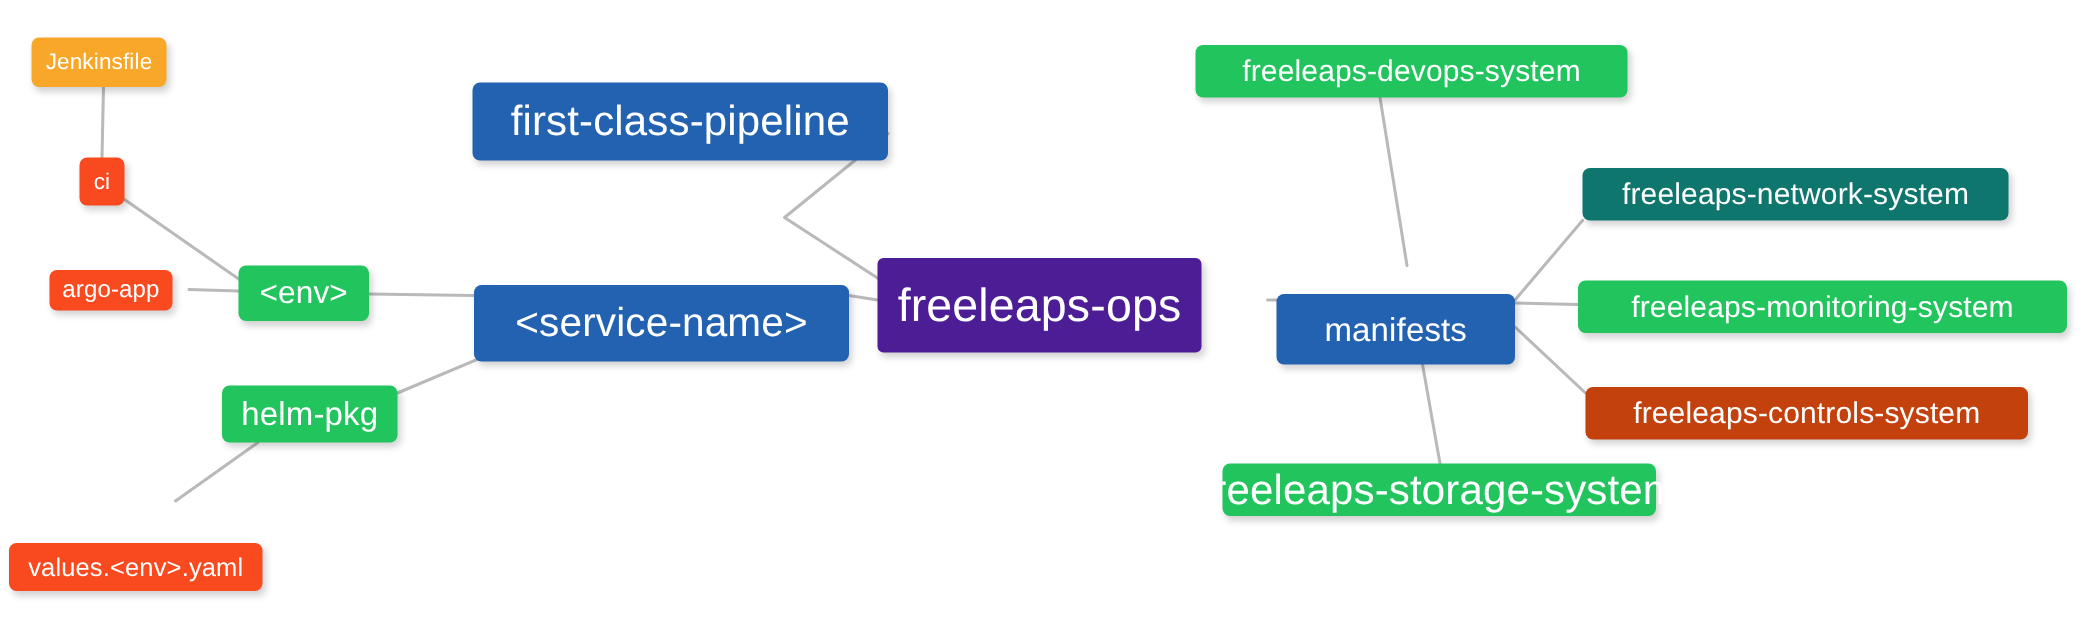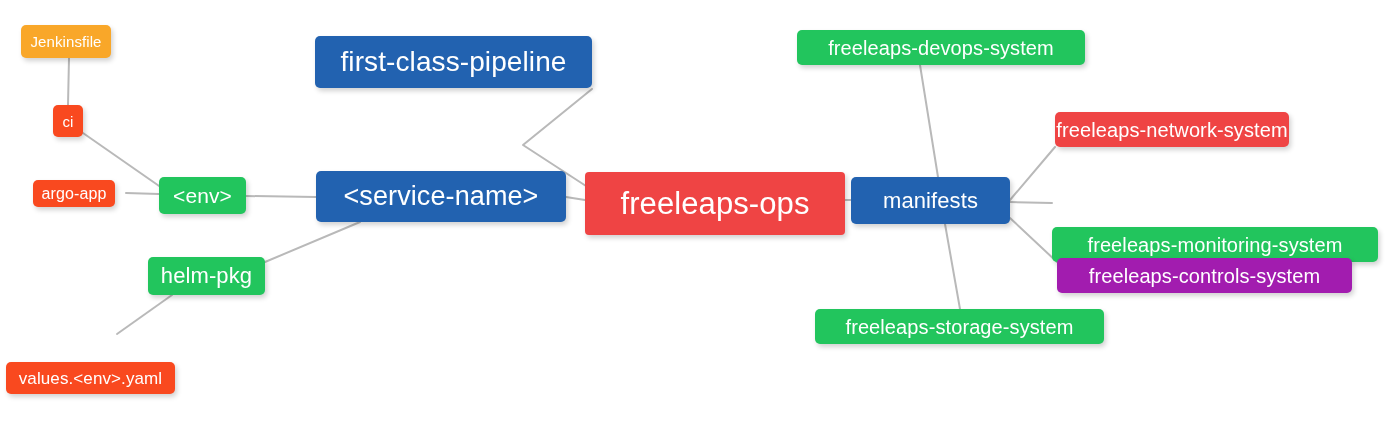--- a/index.html
+++ b/index.html
@@ -40,20 +40,21 @@
     line-height: 1;
     user-select: none;
   }
   .node.lvl-root {
     background: #3b3734;
     font-size: 31px;
     border-radius: 4px;
   }
   .node.lvl-blue {
     background: #2262b0;
+    margin-top: 19px;
   }
   .node.lvl-green {
     background: #22c55d;
   }
   .node.lvl-orange {
     background: #f9a729;
   }
   .node.lvl-red {
     background: #f9491f;
   }
@@ -72,29 +73,29 @@
       <path d="M 159 194 L 126 193" fill="none" stroke="#b9b9b9" stroke-width="2" stroke-linecap="round" stroke-linejoin="round"></path>
       <path d="M 68 105 L 69 58" fill="none" stroke="#b9b9b9" stroke-width="2" stroke-linecap="round" stroke-linejoin="round"></path>
       <path d="M 172 295 L 117 334" fill="none" stroke="#b9b9b9" stroke-width="2" stroke-linecap="round" stroke-linejoin="round"></path>
       <path d="M 938 177 L 920 65" fill="none" stroke="#b9b9b9" stroke-width="2" stroke-linecap="round" stroke-linejoin="round"></path>
       <path d="M 1010 200 L 1055 147" fill="none" stroke="#b9b9b9" stroke-width="2" stroke-linecap="round" stroke-linejoin="round"></path>
       <path d="M 1010 202 L 1052 203" fill="none" stroke="#b9b9b9" stroke-width="2" stroke-linecap="round" stroke-linejoin="round"></path>
       <path d="M 1010 218 L 1057 262" fill="none" stroke="#b9b9b9" stroke-width="2" stroke-linecap="round" stroke-linejoin="round"></path>
       <path d="M 945 224 L 960 309" fill="none" stroke="#b9b9b9" stroke-width="2" stroke-linecap="round" stroke-linejoin="round"></path>
     </svg>
   <div id="node-layer">
-      <div class="node lvl-root" style="left: 585px; top: 172px; width: 260px; height: 63px; font-size: 31px; background: #ef4444;">freeleaps-ops</div>
+      <div class="node lvl-root" style="left: 585px; top: 172px; width: 216px; height: 63px; font-size: 31px; background: #4c1d95;">freeleaps-ops</div>
       <div class="node lvl-blue" style="left: 315px; top: 36px; width: 277px; height: 52px; font-size: 28px; background: rgb(34, 98, 176);">first-class-pipeline</div>
       <div class="node lvl-blue" style="left: 316px; top: 171px; width: 250px; height: 51px; font-size: 27px; background: rgb(34, 98, 176);">&lt;service-name&gt;</div>
       <div class="node lvl-blue" style="left: 851px; top: 177px; width: 159px; height: 47px; font-size: 22px; background: rgb(34, 98, 176);">manifests</div>
       <div class="node lvl-green" style="left: 159px; top: 177px; width: 87px; height: 37px; font-size: 21px; background: rgb(34, 197, 93);">&lt;env&gt;</div>
       <div class="node lvl-green" style="left: 148px; top: 257px; width: 117px; height: 38px; font-size: 22px; background: rgb(34, 197, 93);">helm-pkg</div>
       <div class="node lvl-orange" style="left: 21px; top: 25px; width: 90px; height: 33px; font-size: 15px; background: rgb(249, 167, 41);">Jenkinsfile</div>
       <div class="node lvl-red" style="left: 53px; top: 105px; width: 30px; height: 32px; font-size: 15px; background: rgb(249, 73, 31); text-align: right;">ci</div>
       <div class="node lvl-red" style="left: 33px; top: 180px; width: 82px; height: 27px; font-size: 16px; background: rgb(249, 73, 31);">argo-app</div>
       <div class="node lvl-red" style="left: 6px; top: 334px; width: 169px; height: 32px; font-size: 17px; background: rgb(249, 73, 31); margin-top: 28px;">values.&lt;env&gt;.yaml</div>
       <div class="node lvl-green" style="left: 797px; top: 30px; width: 288px; height: 35px; font-size: 20px; background: rgb(34, 197, 93);">freeleaps-devops-system</div>
-      <div class="node lvl-green" style="left: 1055px; top: 112px; width: 234px; height: 35px; font-size: 20px; background: #ef4444;">freeleaps-network-system</div>
-      <div class="node lvl-green" style="left: 1052px; top: 187px; width: 326px; height: 35px; font-size: 20px; background: rgb(34, 197, 93); margin-top: 40px;">freeleaps-monitoring-system</div>
-      <div class="node lvl-green" style="left: 1057px; top: 258px; width: 295px; height: 35px; font-size: 20px; background: #a21caf;">freeleaps-controls-system</div>
-      <div class="node lvl-green" style="left: 815px; top: 309px; width: 289px; height: 35px; font-size: 20px; background: rgb(34, 197, 93);">freeleaps-storage-system</div>
+      <div class="node lvl-green" style="left: 1055px; top: 112px; width: 284px; height: 35px; font-size: 20px; background: #0f766e;">freeleaps-network-system</div>
+      <div class="node lvl-green" style="left: 1052px; top: 187px; width: 326px; height: 35px; font-size: 20px; background: rgb(34, 197, 93);">freeleaps-monitoring-system</div>
+      <div class="node lvl-green" style="left: 1057px; top: 258px; width: 295px; height: 35px; font-size: 20px; background: #c2410c;">freeleaps-controls-system</div>
+      <div class="node lvl-green" style="left: 815px; top: 309px; width: 289px; height: 35px; font-size: 28px; background: rgb(34, 197, 93);">freeleaps-storage-system</div>
     </div>
 </div>
 
 </body></html>

